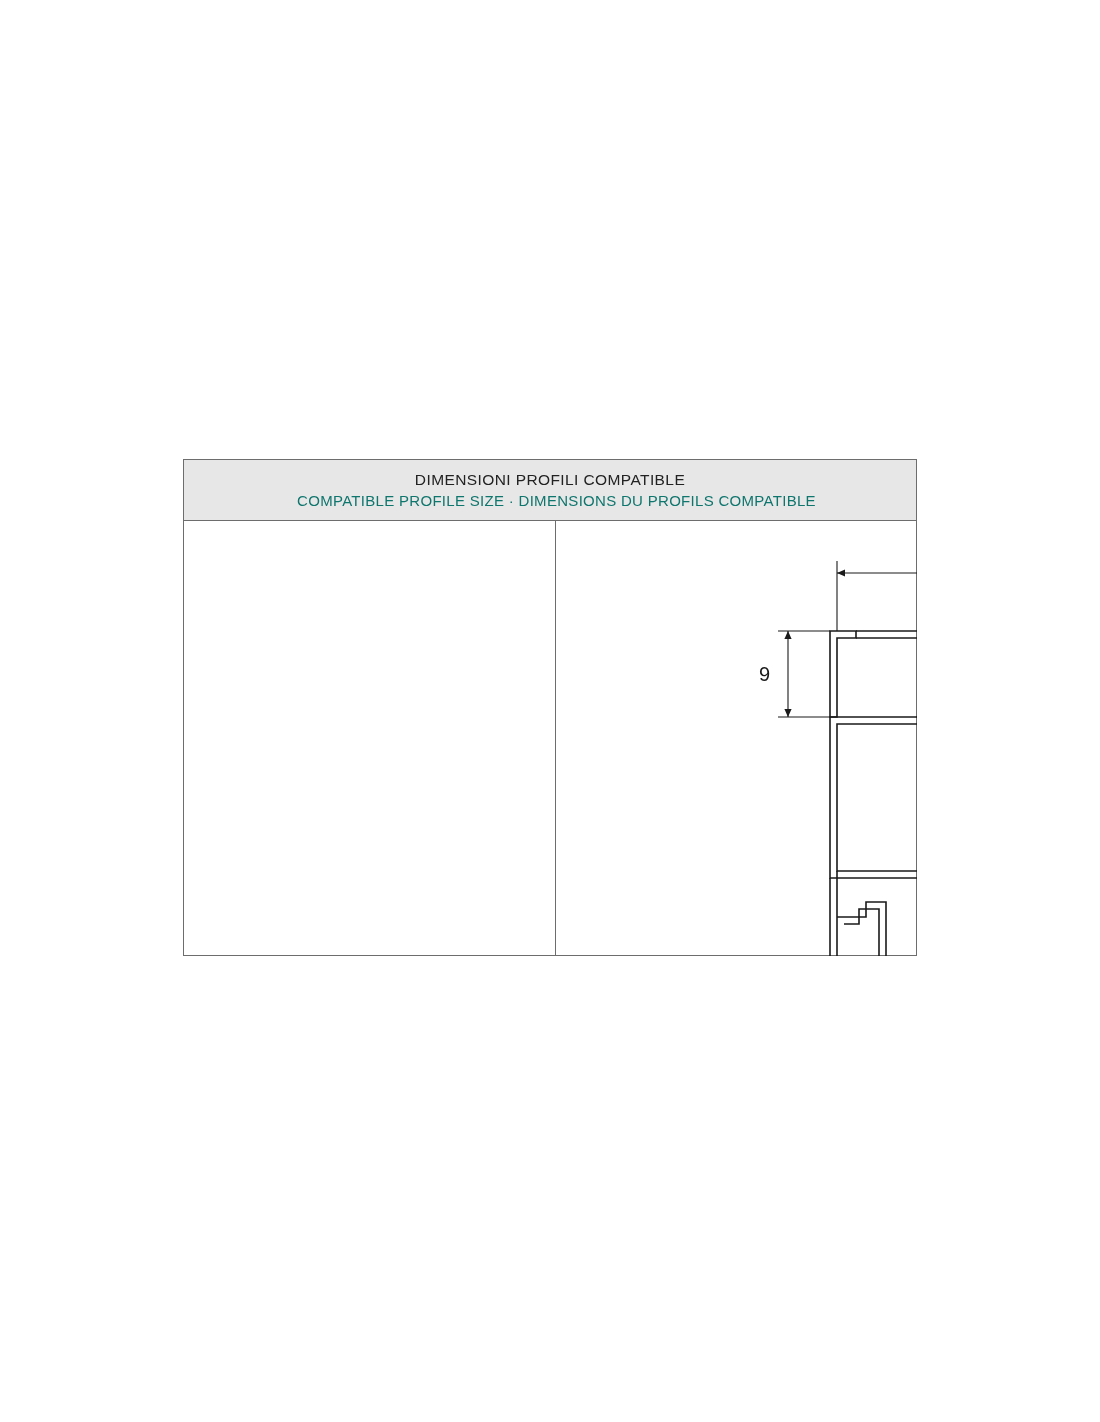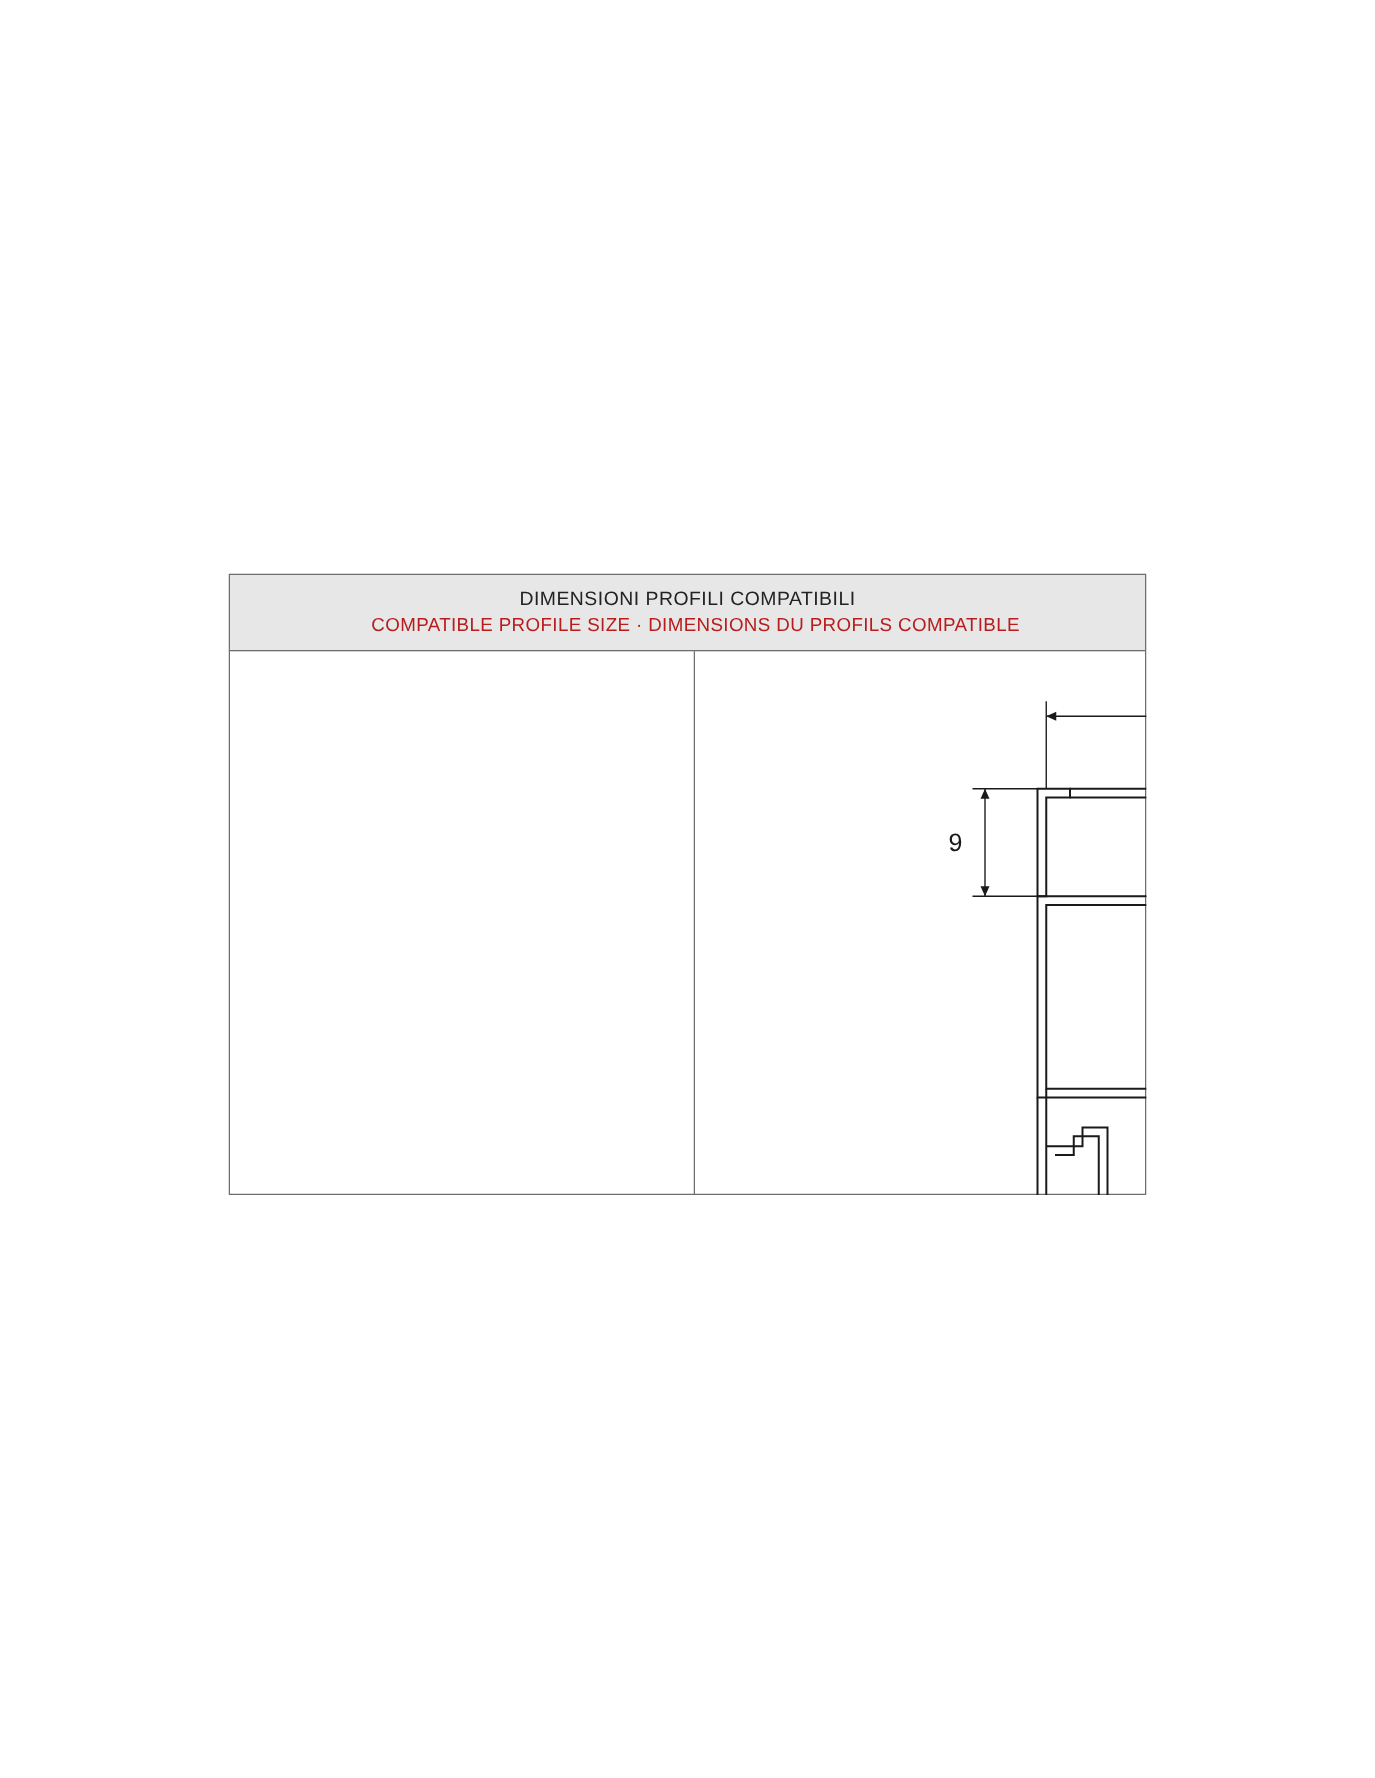--- a/index.html
+++ b/index.html
@@ -43,21 +43,21 @@
   .title-it {
     font-size: 15.5px;
     letter-spacing: 0.4px;
     color: #222222;
     line-height: 20px;
   }
 
   .title-sub {
     font-size: 15px;
     letter-spacing: 0.3px;
-    color: #b91c1c;
+    color: #0f766e;
     line-height: 20px;
     margin-top: 1px;
     padding-left: 13px;
   }
 
   .panel-body {
     position: absolute;
     left: 0;
     top: 61px;
     width: 100%;
@@ -88,21 +88,21 @@
     font-size: 20px;
     fill: #1a1a1a;
   }
 </style>
 </head>
 <body>
 
 <div class="panel">
 
   <div class="panel-header">
-    <div class="title-it">DIMENSIONI PROFILI COMPATIBILI</div>
+    <div class="title-it">DIMENSIONI PROFILI COMPATIBLE</div>
     <div class="title-sub">COMPATIBLE PROFILE SIZE · DIMENSIONS DU PROFILS COMPATIBLE</div>
   </div>
 
   <div class="panel-body">
 
     <div class="divider"></div>
 
 
     <div class="cell-right">
       <svg width="361" height="435" viewBox="0 0 361 435">

